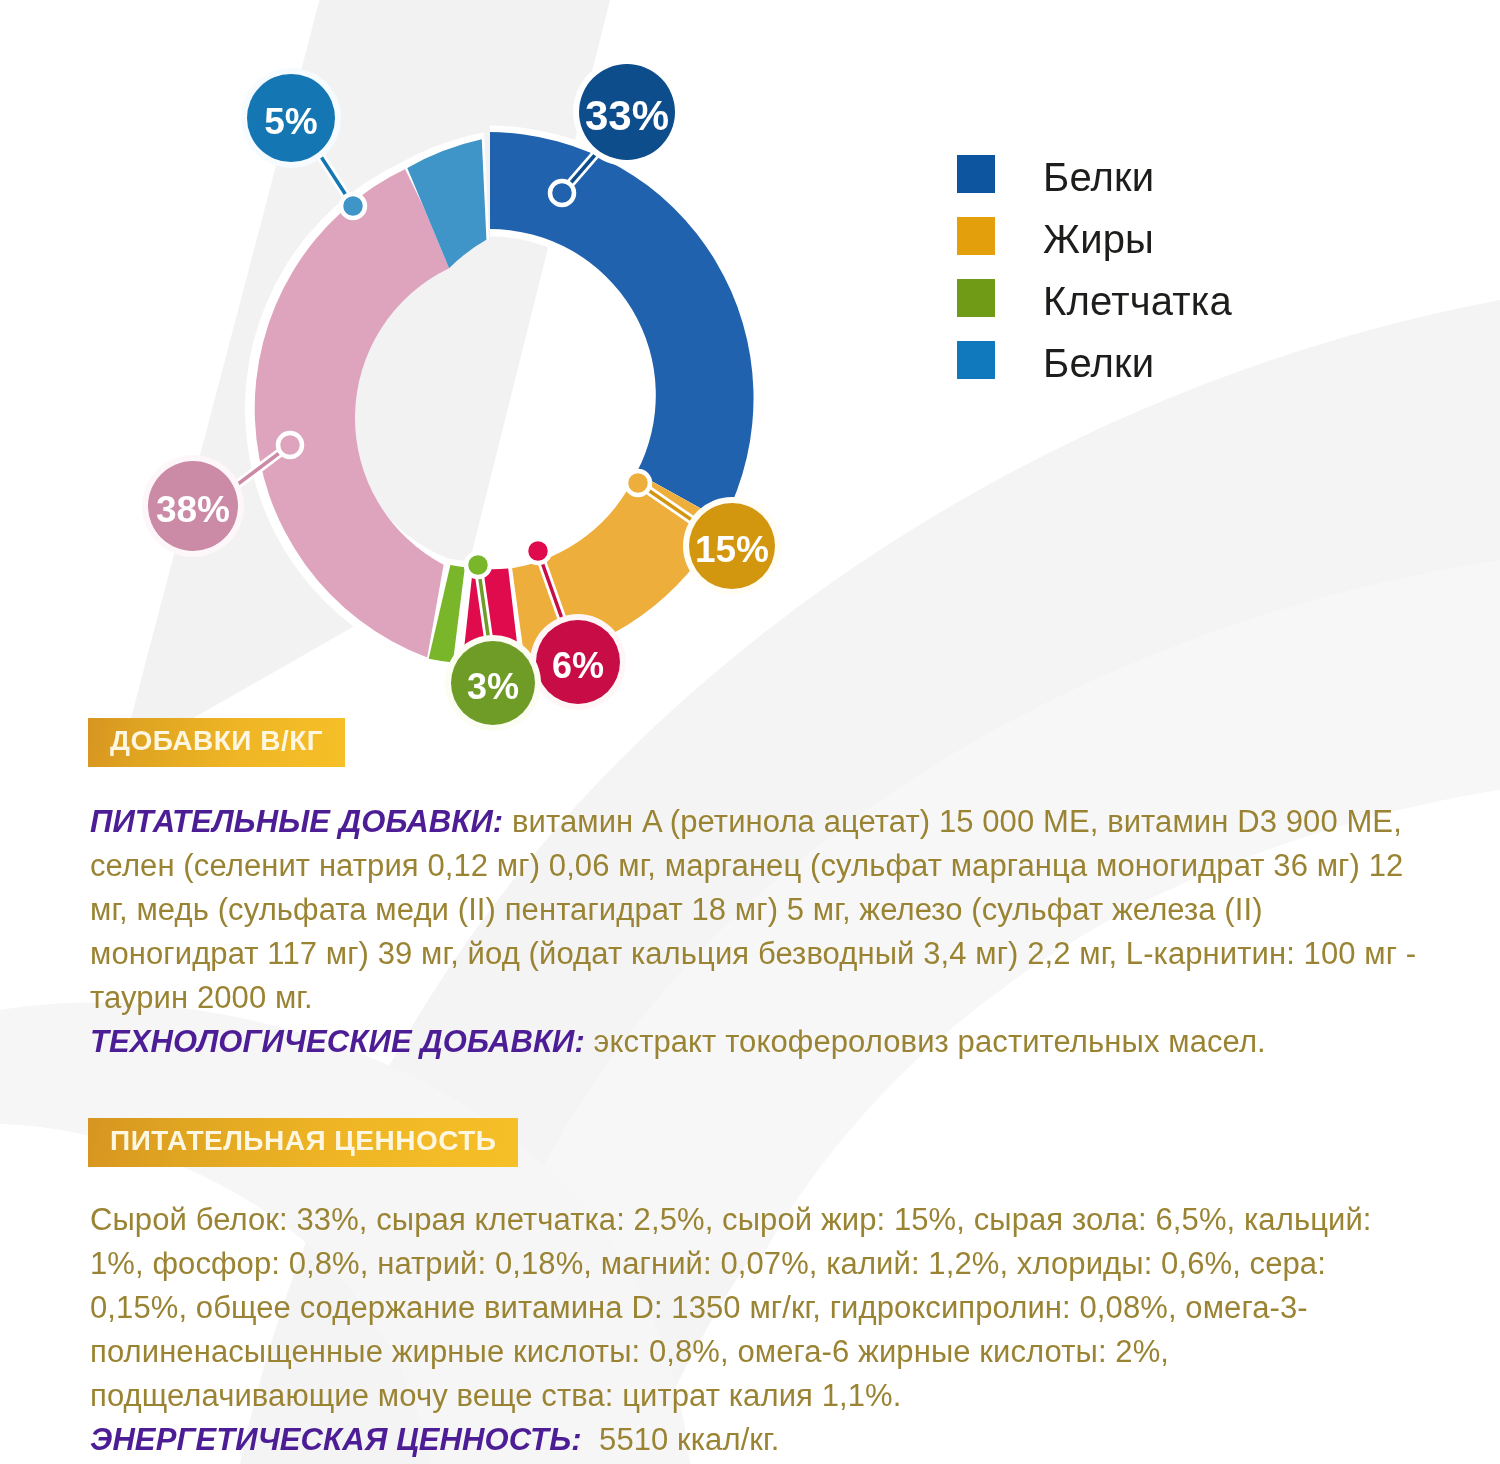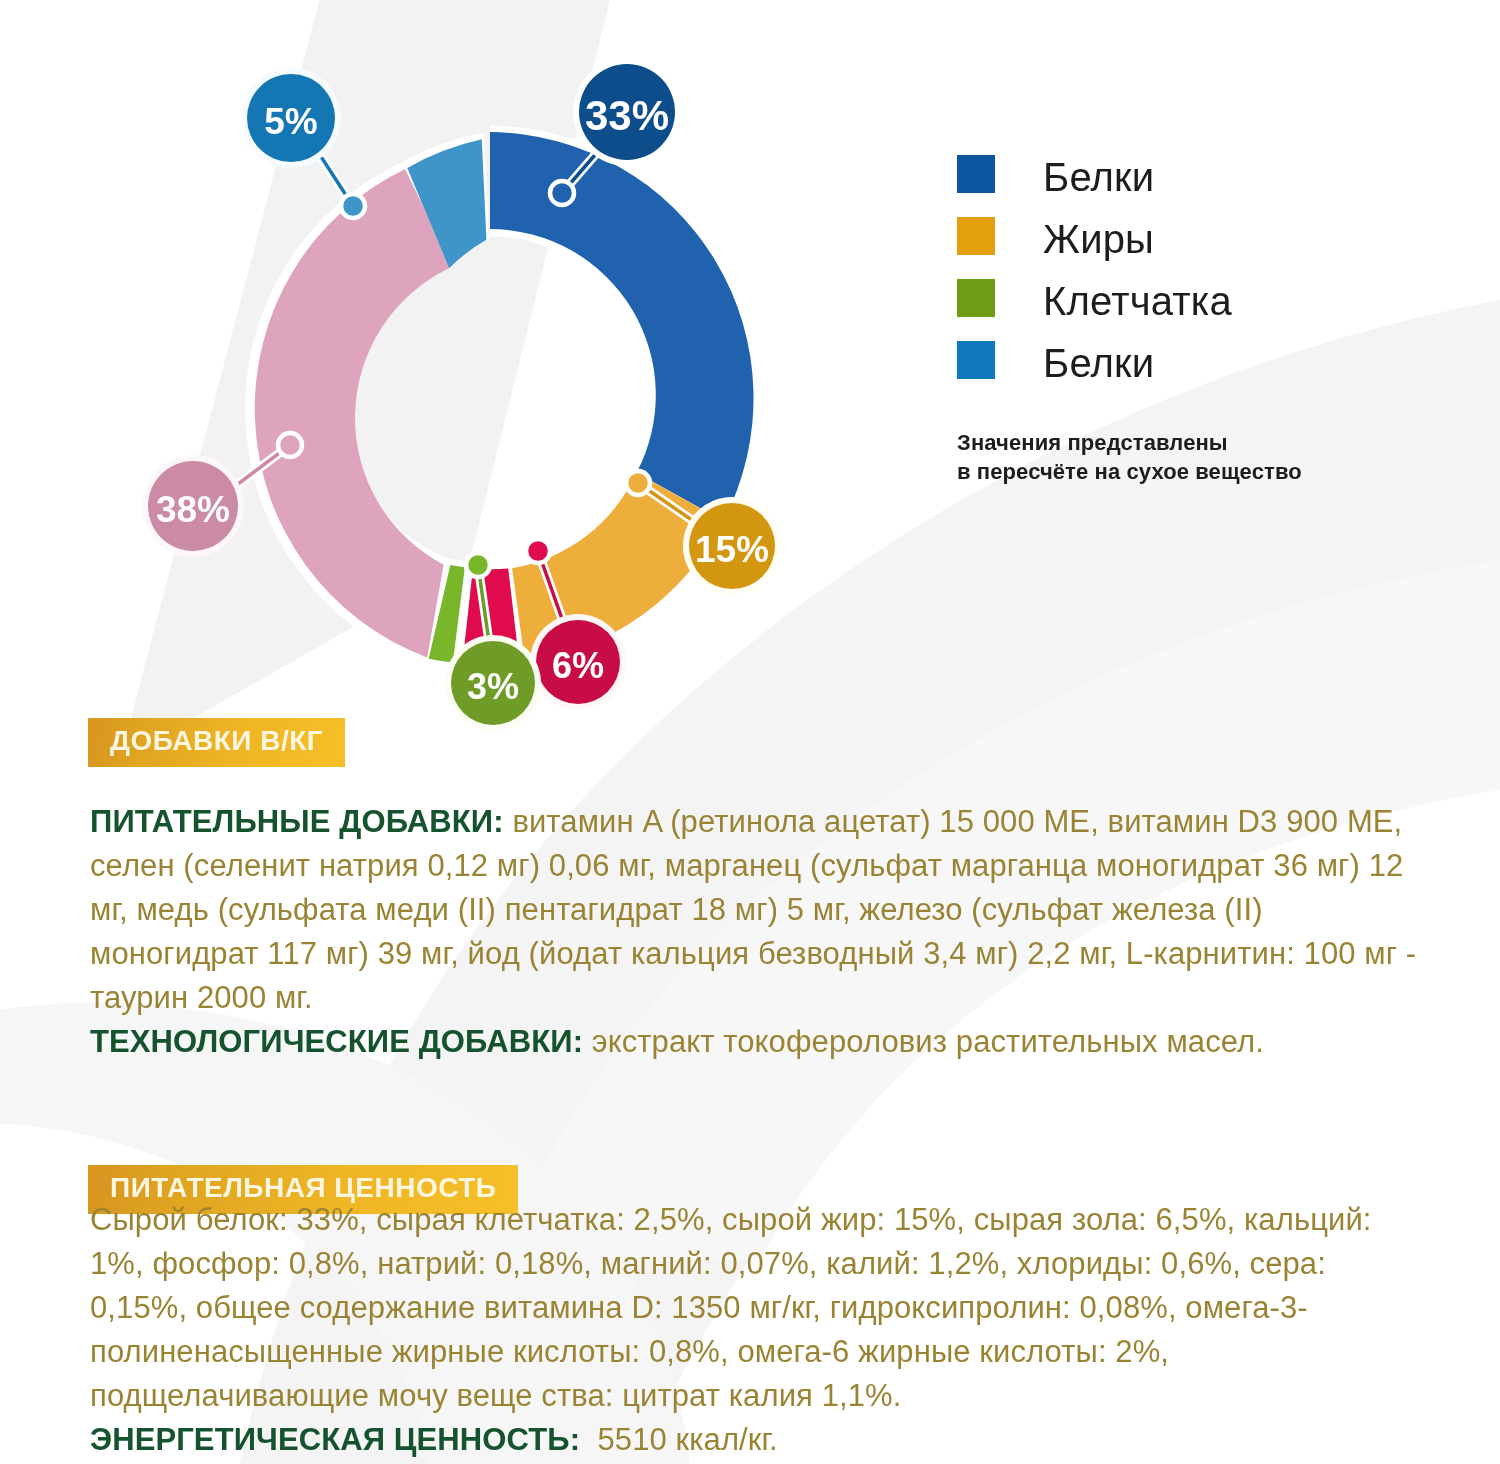--- a/index.html
+++ b/index.html
@@ -28,31 +28,31 @@
   .badge{
     display:inline-block;
     background:linear-gradient(100deg,#d79521 0%,#e0a521 22%,#efb525 58%,#f6c028 100%);
     color:#fdf6e0;
     font-size:28px;font-weight:bold;letter-spacing:.5px;
     padding:9px 22px 12px 22px;
     line-height:1;
     white-space:nowrap;
   }
   .sec1-badge{position:absolute;left:88px;top:718px;}
-  .sec2-badge{position:absolute;left:88px;top:1165px;}
+  .sec2-badge{position:absolute;left:88px;top:1118px;}
 
   
   .para{
     position:absolute;
     font-size:31px;
     line-height:1.42;
     color:#9a8433;
     letter-spacing:.1px;
   }
-  .para b{color:#14532d;font-weight:bold;}
+  .para b{color:#4c1d95;font-weight:bold;font-style:italic;}
   #additives-text{left:90px;top:800px;width:1340px;}
   #nutrition-text{left:90px;top:1198px;width:1340px;}
 
   
   .pct-text{font-family:"Liberation Sans",sans-serif;font-weight:bold;fill:#ffffff;}
 </style>
 </head>
 <body>
 
 <svg id="wm-svg" viewBox="0 0 1500 1464" aria-hidden="true">
@@ -173,24 +173,20 @@
     <span class="legend-swatch" style="background:#6f9b17"></span>
     <span class="legend-label">Клетчатка</span>
   </div>
 
 
   <div class="legend-row">
     <span class="legend-swatch" style="background:#1078bd"></span>
     <span class="legend-label">Белки</span>
   </div>
 
-  <div class="legend-note">
-    <div>Значения представлены</div>
-    <div>в пересчёте на сухое вещество</div>
-  </div>
 </div>
 
 <div class="badge sec1-badge">ДОБАВКИ В/КГ</div>
 
 <div class="para" id="additives-text">
   <b>ПИТАТЕЛЬНЫЕ ДОБАВКИ:</b><span> витамин A (ретинола ацетат) 15 000 МЕ, витамин D3 900 МЕ, селен (селенит натрия 0,12 мг) 0,06 мг, марганец (сульфат марганца моногидрат 36 мг) 12 мг, медь (сульфата меди (II) пентагидрат 18 мг) 5 мг, железо (сульфат железа (II) моногидрат 117 мг) 39 мг, йод (йодат кальция безводный 3,4 мг) 2,2 мг, L-карнитин: 100 мг - таурин 2000 мг.</span><br>
   <b>ТЕХНОЛОГИЧЕСКИЕ ДОБАВКИ:</b><span> экстракт токофероловиз растительных масел.</span>
 </div>
 
 <div class="badge sec2-badge">ПИТАТЕЛЬНАЯ ЦЕННОСТЬ</div>

